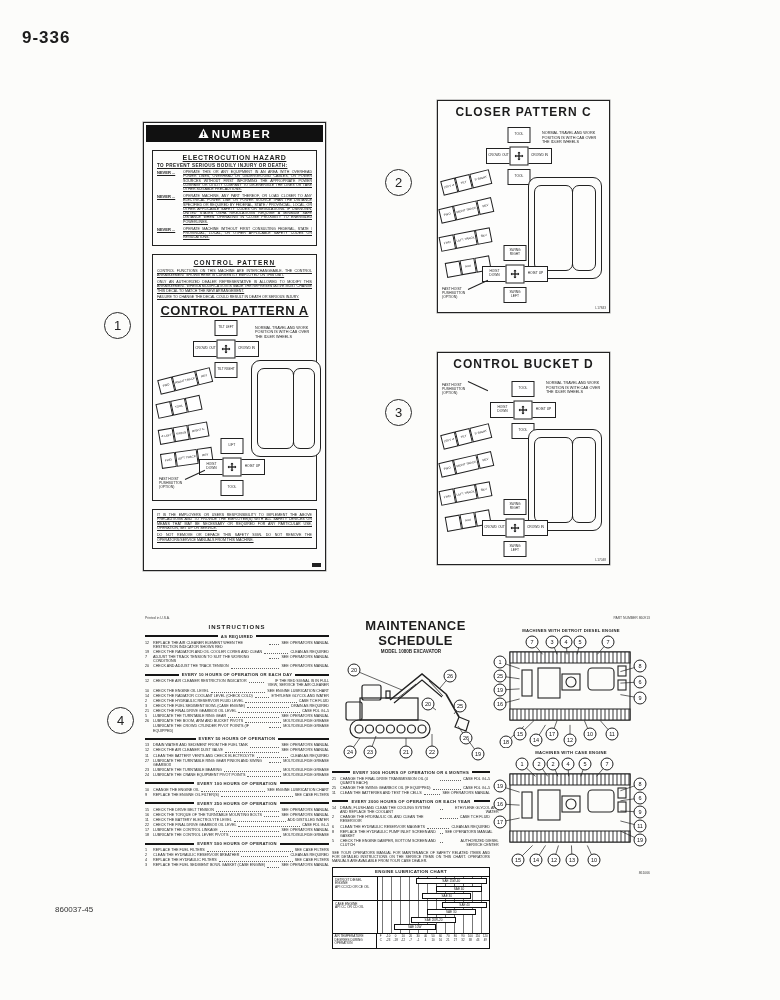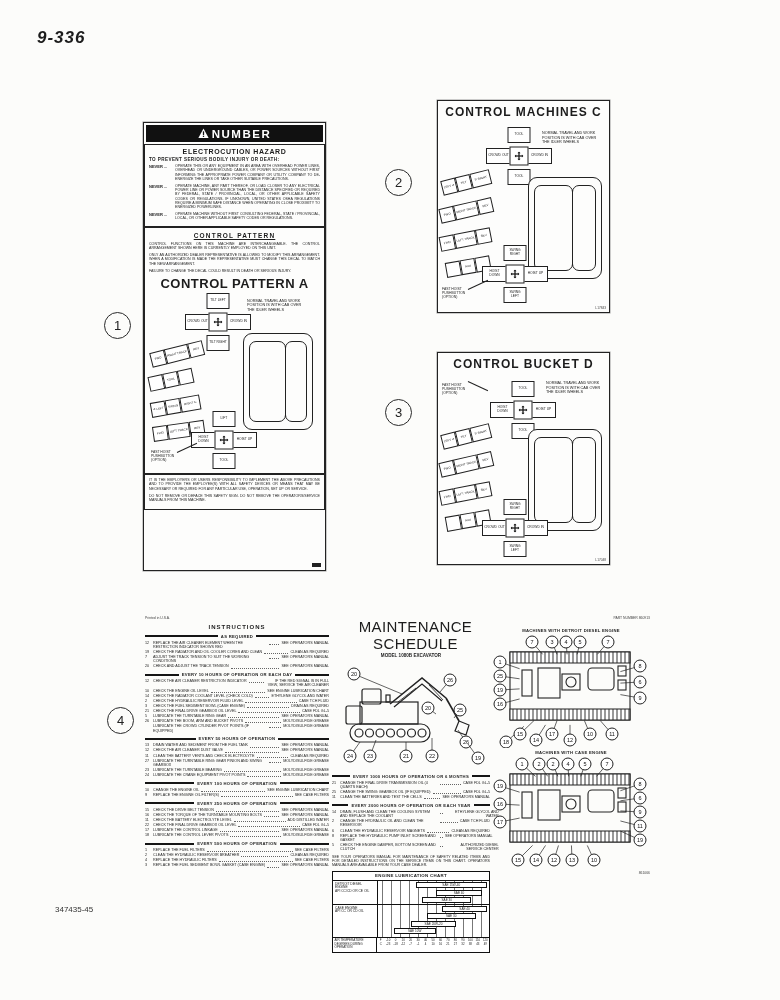--- a/index.html
+++ b/index.html
@@ -7,21 +7,21 @@
   .abs{position:absolute;}
   
   .page-num{font-size:17px;font-weight:bold;letter-spacing:1px;}
   .footer-code{font-size:8px;color:#333;}
   .callout-circle{width:25px;height:25px;border:1.6px solid #2a2a2a;border-radius:50%;display:flex;align-items:center;justify-content:center;font-size:13px;color:#222;background:#fcfcfa;}
   
   .card{background:#fdfdfc;border:1.5px solid #222;box-shadow:0 0 0 .5px #999;}
   
   .warn-bar{background:#111;color:#fff;display:flex;align-items:center;justify-content:center;font-weight:bold;font-size:11.5px;letter-spacing:1.5px;height:17px;margin:2px;}
   .warn-tri{width:11px;height:11px;margin-right:3px;display:inline-block;}
-  .wl-box{border:1.2px solid #222;margin:0;padding:3px 4px;}
+  .wl-box{border:1.2px solid #222;margin:8px;padding:3px 4px;text-decoration:underline;}
   .wl-h1{font-size:7px;font-weight:bold;text-align:center;letter-spacing:.6px;margin-bottom:2px;}
   .wl-h2{font-size:4.6px;font-weight:bold;letter-spacing:.4px;margin-bottom:2px;}
   .never-row{display:flex;margin-bottom:2.5px;}
   .never-lead{flex:none;width:26px;font-size:4px;font-weight:bold;}
   .never-text{font-size:3.6px;line-height:4.3px;text-align:justify;color:#222;}
   .cp-title{font-size:6.5px;font-weight:bold;text-align:center;letter-spacing:1.2px;text-decoration:underline;margin:1px 0 3px;}
   .cp-para{font-size:3.6px;line-height:4.3px;margin-bottom:2.5px;text-align:justify;color:#222;}
   .pattern-big-title{font-size:13px;font-weight:bold;letter-spacing:.5px;text-align:center;margin:3px 0 2px;}
   .wl-footer-para{font-size:3.6px;line-height:4.4px;margin-bottom:3px;text-align:justify;color:#222;}
   .diagram{position:relative;}
@@ -36,21 +36,21 @@
   .trow{position:absolute;display:flex;transform-origin:left center;}
   .rcell{border:1px solid #222;background:#fff;min-width:15px;height:15px;font-size:3px;line-height:1.1;display:flex;align-items:center;justify-content:center;text-align:center;padding:1px;box-sizing:border-box;}
   .seat{position:absolute;border:1.3px solid #222;border-radius:9px;background:#fdfdfc;}
   .seat-in{position:absolute;border:1.1px solid #222;border-radius:7px;}
   .pat-note{position:absolute;font-size:3.8px;line-height:4.6px;color:#222;}
   .fast-label{position:absolute;font-size:3.4px;line-height:4px;color:#222;}
   .fast-line{position:absolute;width:22px;height:1px;background:#222;transform-origin:left center;}
   .pat-title{font-size:12px;font-weight:bold;letter-spacing:1px;text-align:center;margin-top:4px;}
   .corner-code{position:absolute;font-size:3.2px;color:#444;}
   
-  .ms-title{font-size:15px;font-weight:normal;text-align:center;letter-spacing:.4px;margin-left:9px;}
+  .ms-title{font-size:13px;font-weight:bold;text-align:center;letter-spacing:.4px;margin-left:9px;}
   .ms-sub{font-size:4.6px;font-weight:bold;text-align:center;margin-top:1px;}
   .ins-title{font-size:6px;font-weight:bold;text-align:center;letter-spacing:1px;margin:4px 0 2px;}
   .tiny-note{font-size:3.4px;color:#444;}
   .sec-div{display:flex;align-items:center;margin:3.5px 0 2px;}
   .sec-div .ln{flex:1;height:2px;background:#151515;}
   .sec-div .lb{font-size:4.2px;font-weight:bold;letter-spacing:.3px;padding:0 3px;white-space:nowrap;}
   .ins-row{display:flex;align-items:flex-start;font-size:3.7px;line-height:4.3px;margin:.8px 0;}
   .ins-n{flex:none;width:8px;}
   .ins-t{flex:none;max-width:62%;}
   .ins-dots{flex:1;border-bottom:1px dotted #666;height:3.2px;margin:0 2px;min-width:3px;}
@@ -70,21 +70,21 @@
   .axis-label{width:44px;border-right:1px solid #111;font-size:3.1px;line-height:3.7px;padding:1.5px;box-sizing:border-box;}
   .ticks{display:flex;font-size:2.9px;line-height:4px;}
   .ticks span{flex:1;text-align:center;}
   svg{display:block;}
 </style>
 </head>
 <body>
 
 <div id="page">
 
-  <div class="abs page-num" style="left:37px;top:28px;font-style:italic;">9-336</div>
+  <div class="abs page-num" style="left:22px;top:28px;">9-336</div>
 
   <div class="abs callout-circle" style="left:104px;top:312px;">1</div>
   <div class="abs callout-circle" style="left:385px;top:169px;">2</div>
   <div class="abs callout-circle" style="left:385px;top:399px;">3</div>
   <div class="abs callout-circle" style="left:107px;top:707px;">4</div>
 
   <div class="abs card" style="left:143px;top:122px;width:181px;height:447px;">
     <div class="warn-bar">
       <span class="warn-tri">
         <svg viewBox="0 0 12 12" width="11" height="11">
@@ -186,21 +186,21 @@
     <div class="wl-box">
       <div id="wl-footer">
           <div class="wl-footer-para">IT IS THE EMPLOYERS OR USERS RESPONSIBILITY TO IMPLEMENT THE ABOVE PRECAUTIONS AND TO PROVIDE THE EMPLOYEE(S) WITH ALL SAFETY DEVICES OR MEANS THAT MAY BE NECESSARY OR REQUIRED FOR ANY PARTICULAR USE, OPERATION, SET UP OR SERVICE.</div>
           <div class="wl-footer-para">DO NOT REMOVE OR DEFACE THIS SAFETY SIGN. DO NOT REMOVE THE OPERATORS/SERVICE MANUALS FROM THIS MACHINE.</div>
         </div>
     </div>
     <div class="abs" style="right:4px;bottom:3px;width:9px;height:4px;background:#222;"></div>
   </div>
 
   <div class="abs card" style="left:437px;top:100px;width:171px;height:211px;">
-    <div class="pat-title">CONTROL MACHINES C</div>
+    <div class="pat-title">CLOSER PATTERN C</div>
     <div class="diagram" id="diag-c" style="height:188px;">
         <div class="pat-note" style="left: 104px; top: 12px; width: 58px;">NORMAL TRAVEL AND WORK POSITION IS WITH CAB OVER THE IDLER WHEELS</div>
         <div class="cross" style="left: 48px; top: 8px;">
           <div class="cbox c-top">TOOL</div>
           <div class="cbox c-left">CROWD OUT</div>
           <div class="cbox c-right">CROWD IN</div>
           <div class="cbox c-bottom">TOOL</div>
           <div class="c-center">
             <svg viewBox="0 0 12 12" width="9" height="9">
               <rect x="5.2" y="1.5" width="1.6" height="9" fill="#111"></rect>
@@ -885,14 +885,14 @@
           <circle cx="80" cy="104" r="6" fill="#fff" stroke="#222" stroke-width="1"></circle>
           <text x="80" y="106" text-anchor="middle" font-size="5.5" fill="#111" font-family="Liberation Sans, sans-serif">13</text>
           <line x1="102" y1="104" x2="95.28" y2="89.44" stroke="#222" stroke-width=".7"></line>
           <circle cx="102" cy="104" r="6" fill="#fff" stroke="#222" stroke-width="1"></circle>
           <text x="102" y="106" text-anchor="middle" font-size="5.5" fill="#111" font-family="Liberation Sans, sans-serif">10</text>
         </svg>
       </div>
     <div class="tiny-note" style="text-align:right;margin-top:1px;">861066</div>
   </div>
 
-  <div class="abs footer-code" style="left:55px;top:905px;">347435-45</div>
+  <div class="abs footer-code" style="left:55px;top:905px;">860037-45</div>
 </div>
 
 </body></html>

